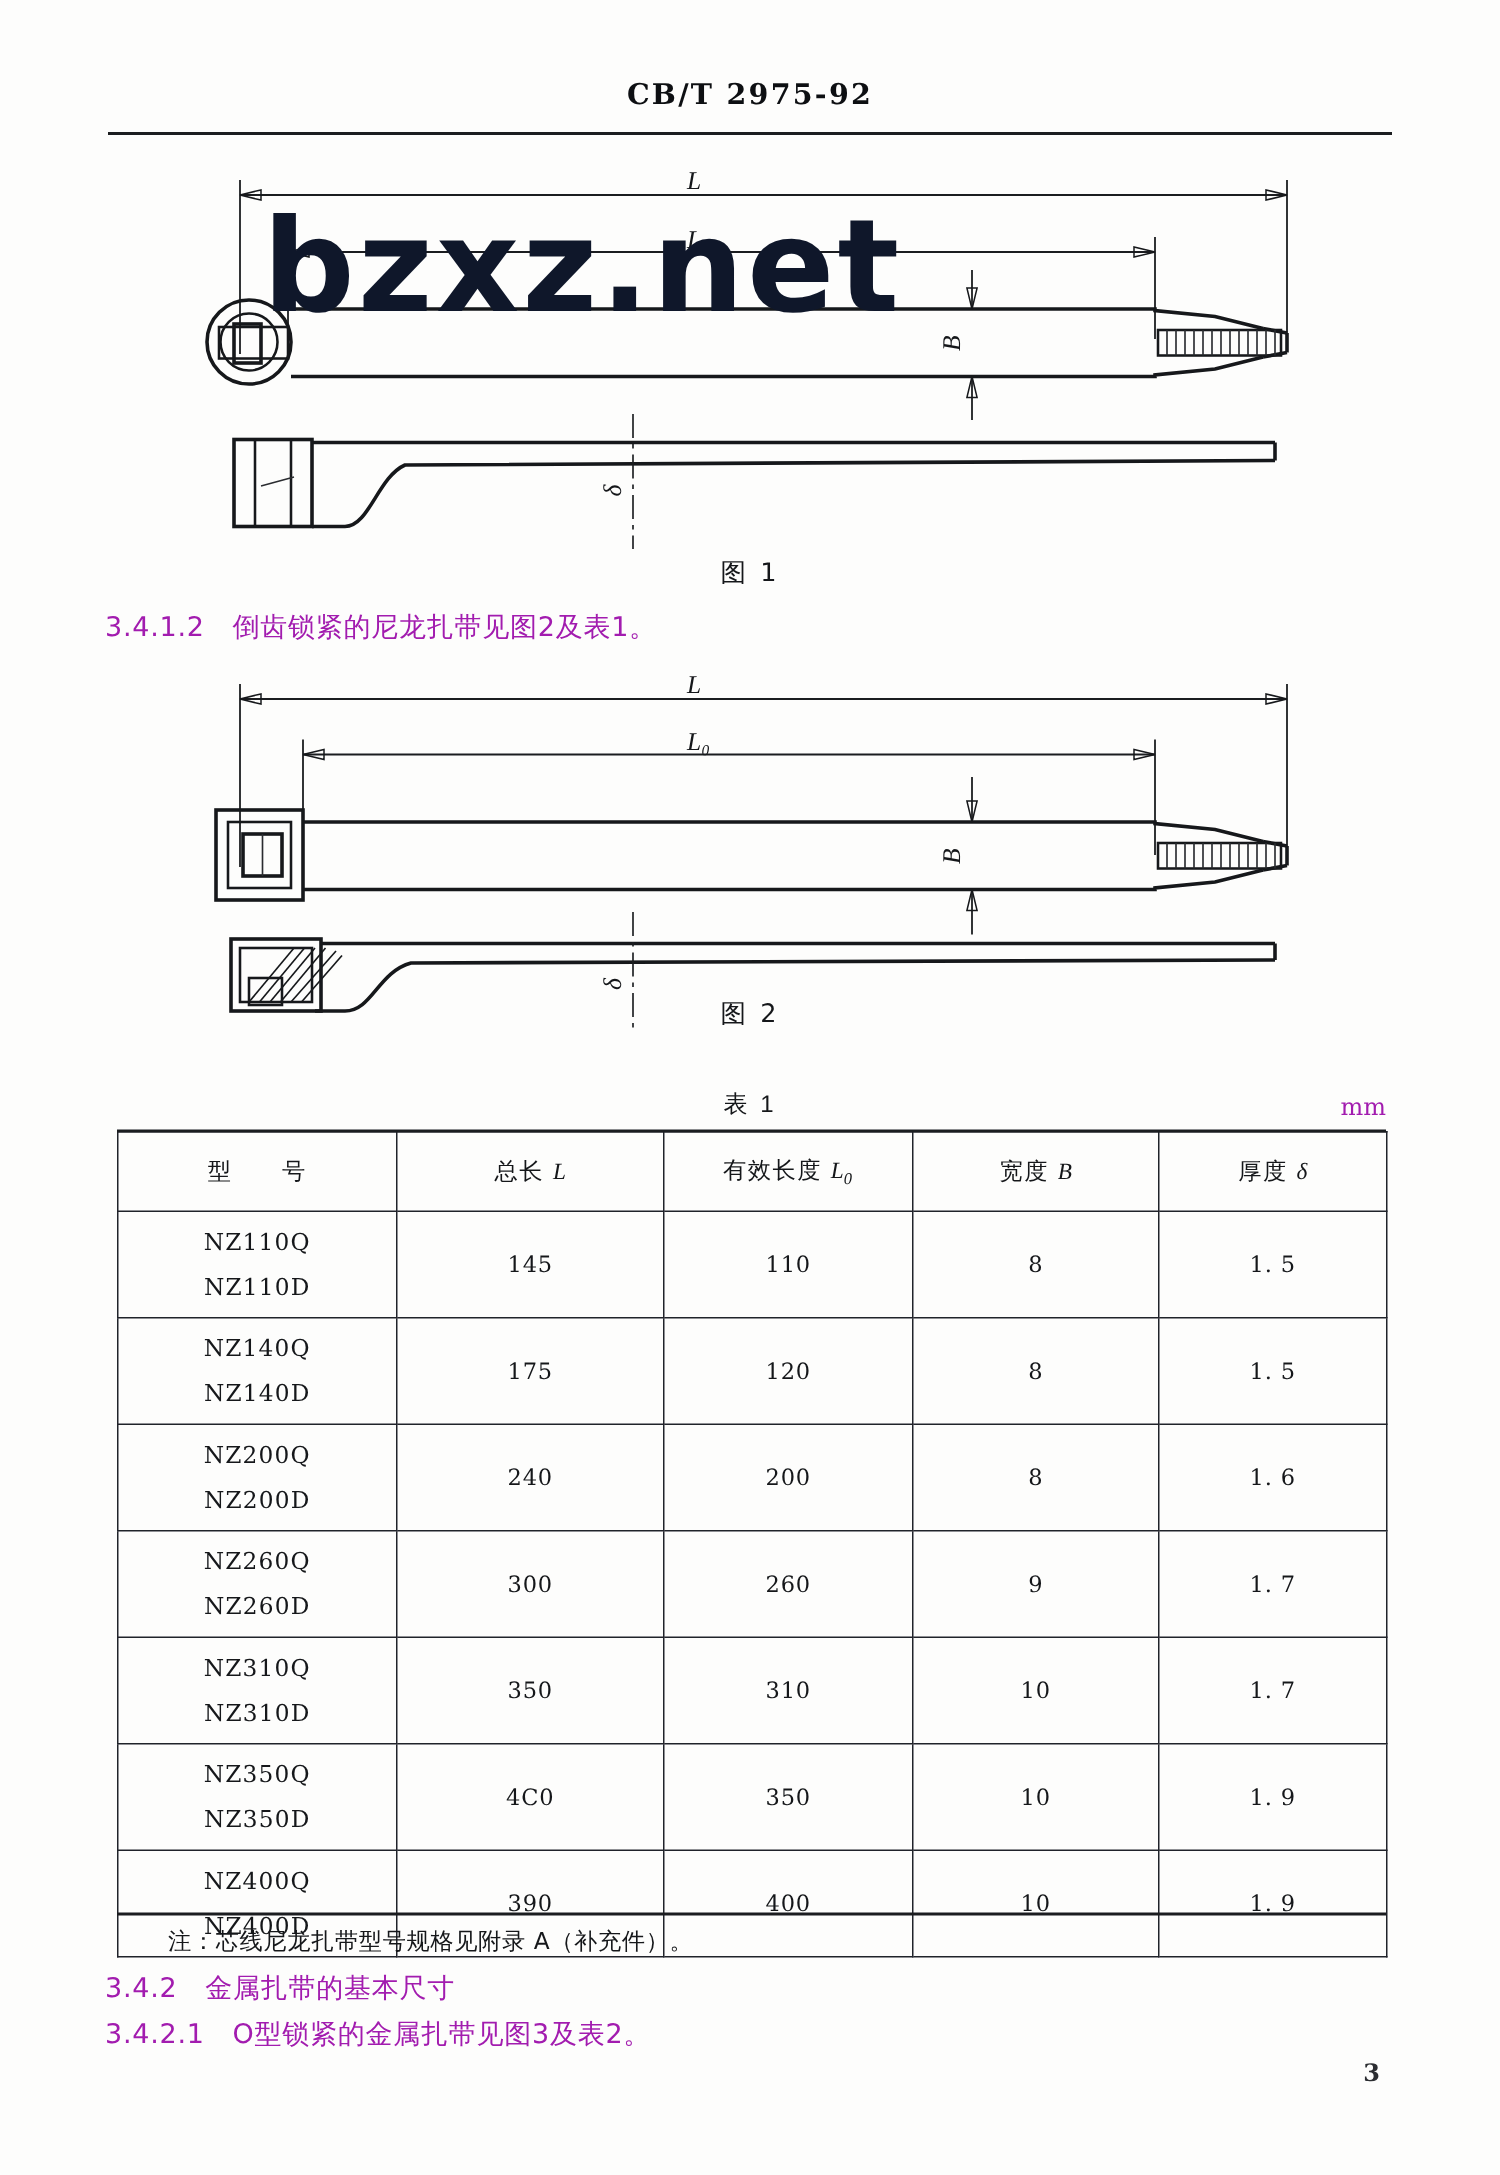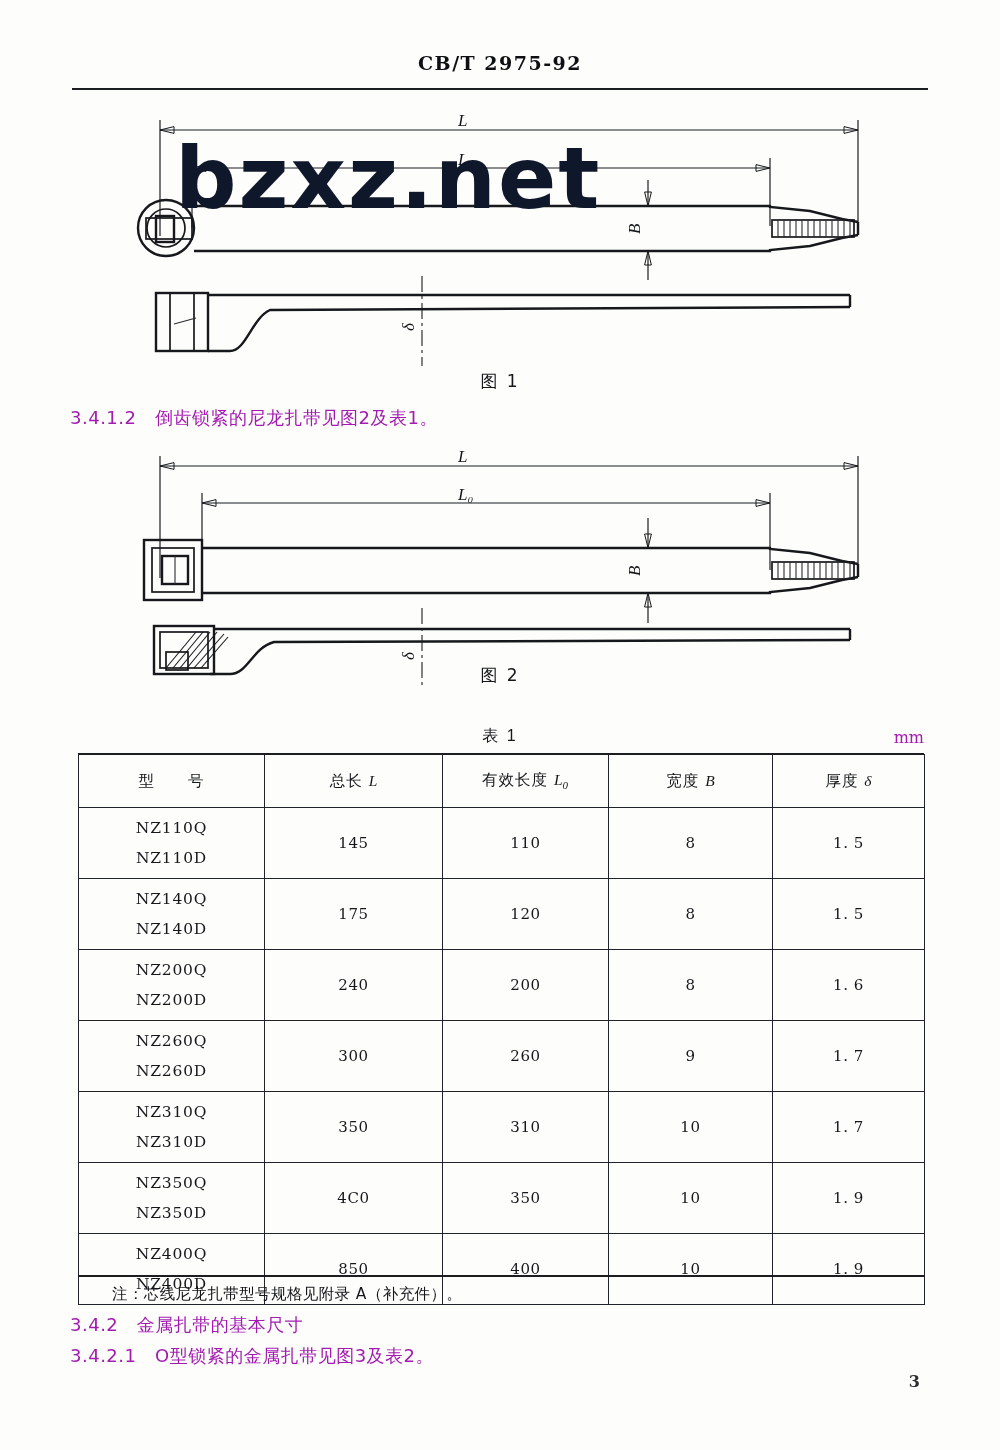--- a/index.html
+++ b/index.html
@@ -440,21 +440,21 @@
         <td>4C0</td>
         <td>350</td>
         <td>10</td>
         <td>1. 9</td>
       </tr>
       <tr>
         <td class="model">
             <span>NZ400Q</span>
             <span>NZ400D</span>
           </td>
-        <td>850</td>
+        <td>390</td>
         <td>400</td>
         <td>10</td>
         <td>1. 9</td>
       </tr>
     </tbody>
   </table>
 
   <div class="tbl-outer-bottom" style="top:1275px;"></div>
 
   <div class="note">注：芯线尼龙扎带型号规格见附录 A（补充件）。</div>

